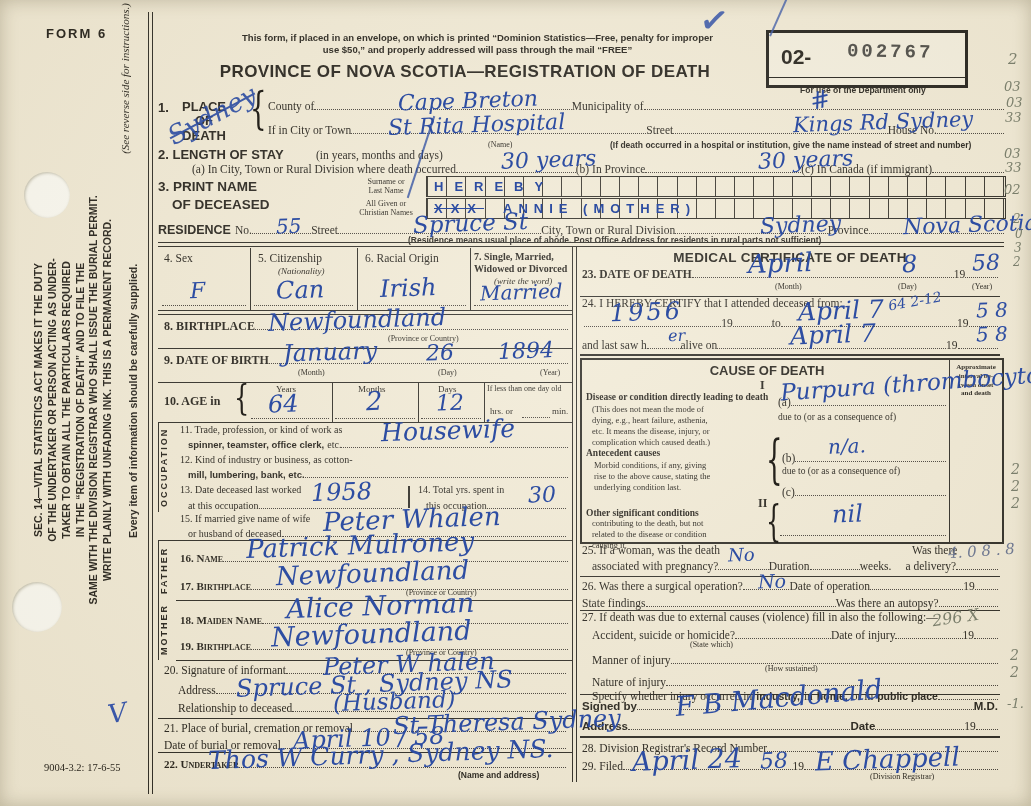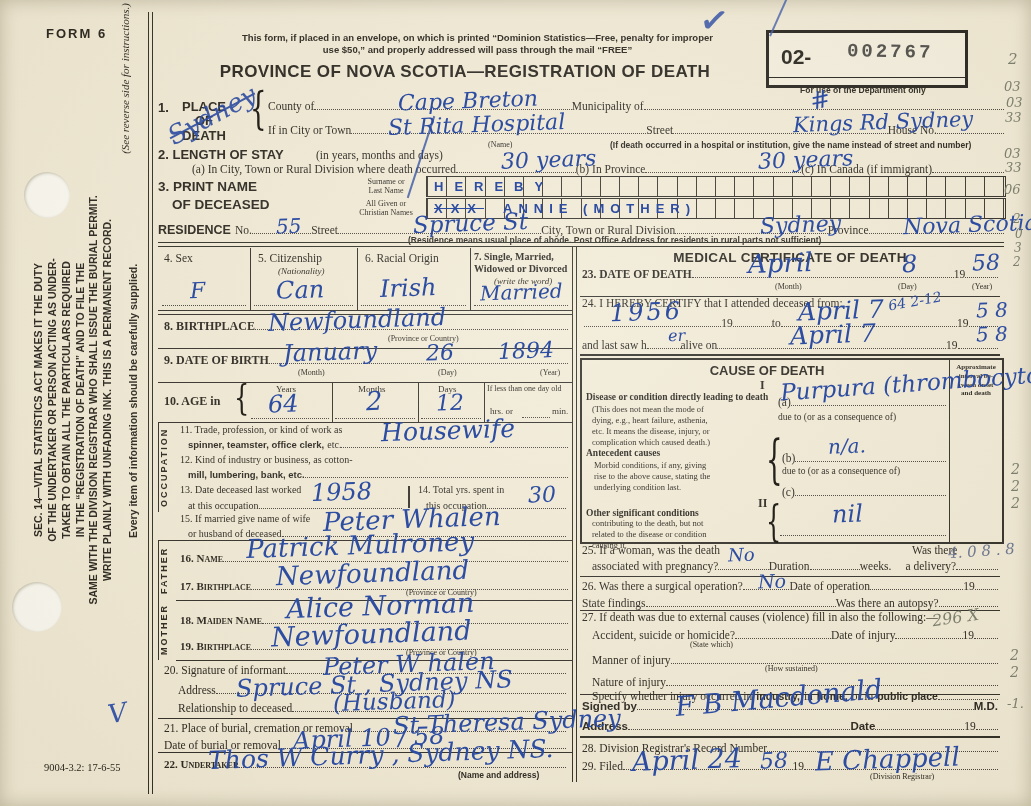--- a/index.html
+++ b/index.html
@@ -543,21 +543,21 @@
     <span class="hw" style="left:235px;top:-10px;font-size:26px;">E Chappell</span>
     <span class="abs cap" style="left:290px;top:16px;">(Division Registrar)</span>
   </div>
 
   <span class="pencil" style="left:1008px;top:52px;font-size:15px;">2</span>
   <span class="pencil" style="left:1004px;top:80px;font-size:13px;">03</span>
   <span class="pencil" style="left:1006px;top:96px;font-size:13px;">03</span>
   <span class="pencil" style="left:1005px;top:111px;font-size:13px;">33</span>
   <span class="pencil" style="left:1004px;top:147px;font-size:13px;">03</span>
   <span class="pencil" style="left:1005px;top:161px;font-size:13px;">33</span>
-  <span class="pencil" style="left:1004px;top:183px;font-size:13px;">06</span>
+  <span class="pencil" style="left:1004px;top:183px;font-size:13px;">02</span>
   <span class="pencil" style="left:1013px;top:213px;font-size:12px;">2</span>
   <span class="pencil" style="left:1015px;top:228px;font-size:12px;">0</span>
   <span class="pencil" style="left:1014px;top:242px;font-size:12px;">3</span>
   <span class="pencil" style="left:1013px;top:256px;font-size:12px;">2</span>
   <span class="pencil" style="left:1011px;top:462px;font-size:14px;">2</span>
   <span class="pencil" style="left:1011px;top:479px;font-size:14px;">2</span>
   <span class="pencil" style="left:1011px;top:496px;font-size:14px;">2</span>
   <span class="pencil" style="left:1010px;top:648px;font-size:14px;">2</span>
   <span class="pencil" style="left:1010px;top:665px;font-size:14px;">2</span>
   <span class="pencil" style="left:1007px;top:697px;font-size:13px;">-1.</span>

